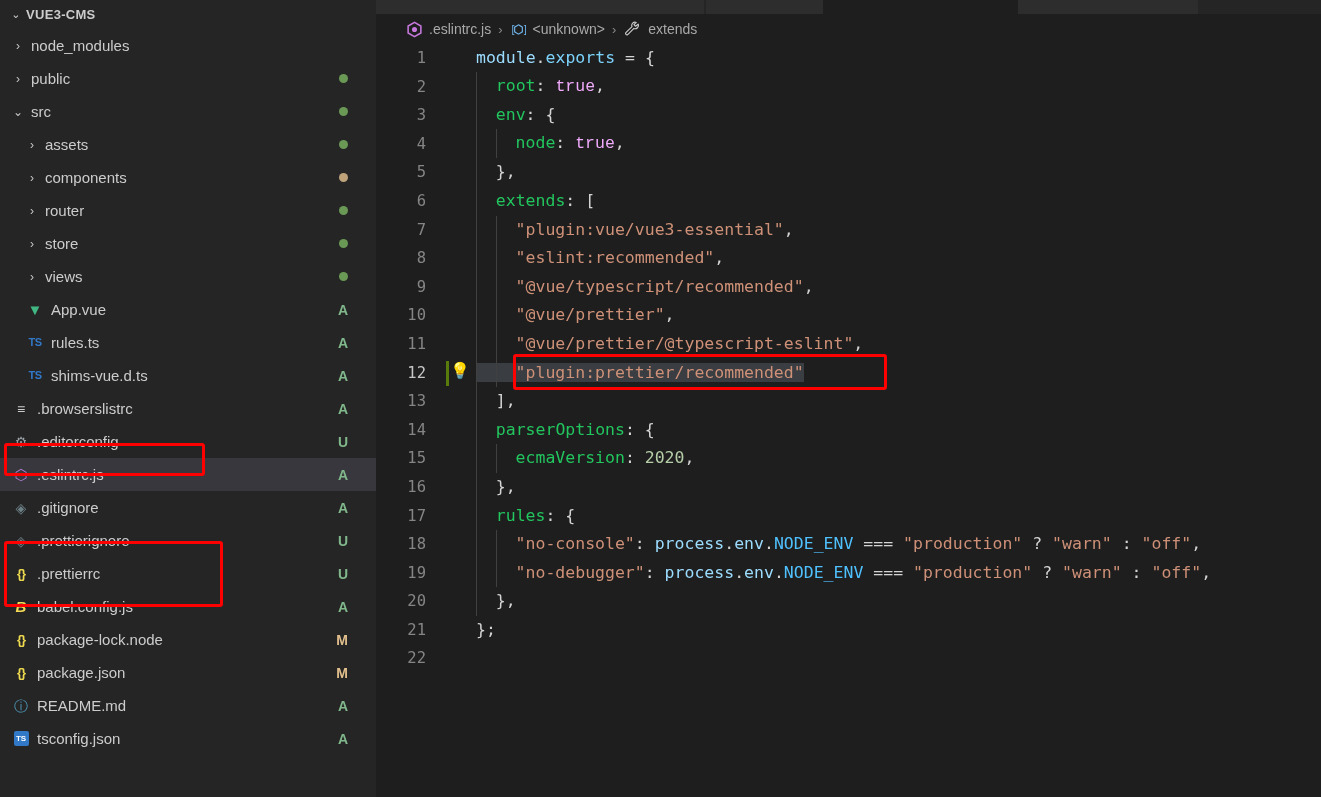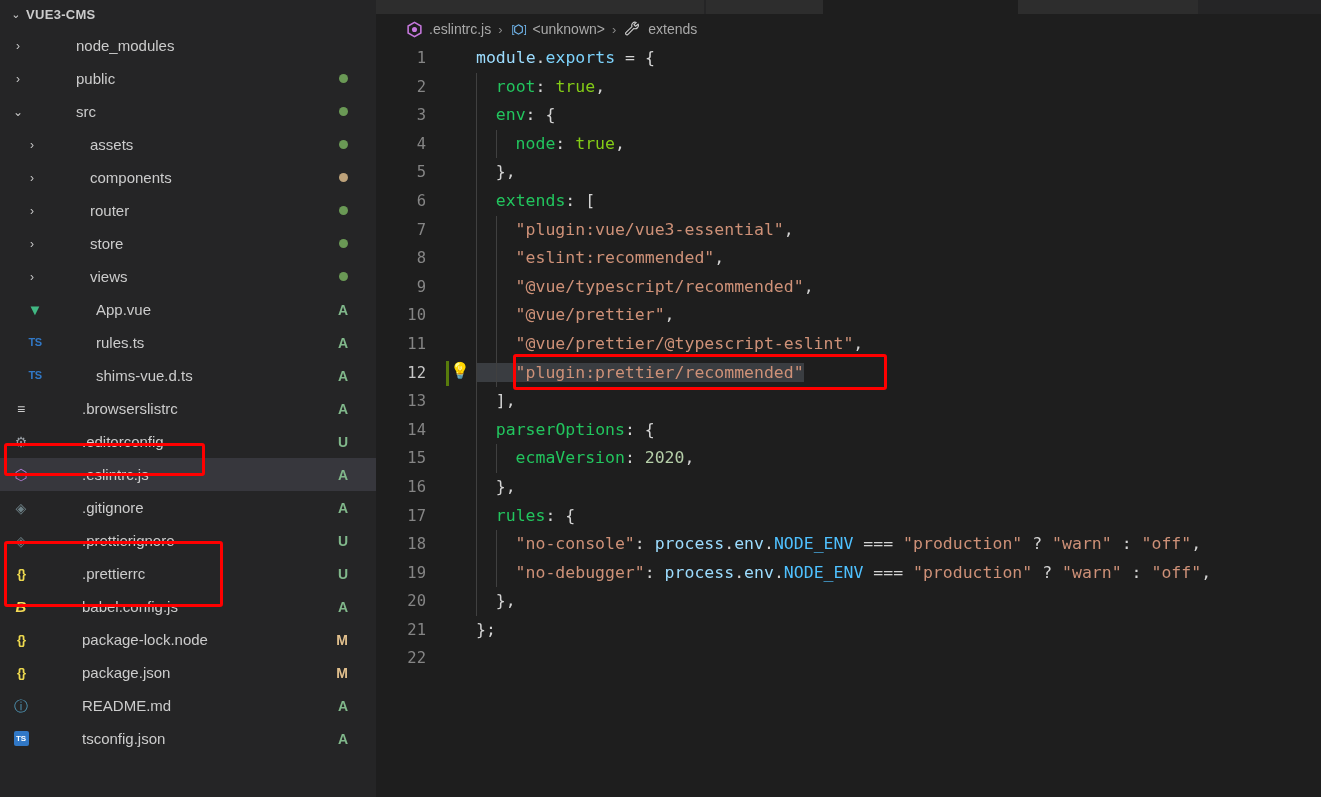--- a/index.html
+++ b/index.html
@@ -34,21 +34,21 @@
   .indent { flex:0 0 auto; }
   .chev {
     flex:0 0 20px; text-align:center;
     font-size:12px; color:#c5c5c5; line-height:1;
   }
   .ficon {
     flex:0 0 26px; text-align:center;
     font-size:14px; line-height:1;
     display:inline-flex; align-items:center; justify-content:center;
   }
-  .fname { padding-left:3px;margin-left:45px; }
+  .fname { padding-left:3px; }
   .deco {
     position:absolute; right:28px;
     font-size:14px; font-weight:bold;
   }
   .dot {
     position:absolute; right:28px;
     width:9px; height:9px; border-radius:50%;
   }
 
   
@@ -98,21 +98,21 @@
   .gutter2 { flex:0 0 34px; position:relative; height:28.6px; }
   .ctext { position:relative; flex:1 1 auto; padding-left:4px; }
 
   .modbar { position:absolute; left:8px; top:2px; width:3px; height:25px; background:#587c0c; }
   .bulb { position:absolute; left:12px; top:4px; font-size:16px; line-height:1; }
 
   
   .ig { position:absolute; top:0; width:1px; height:28.6px; background:#404040; }
 
   
-  .t-kw   { color:#84cc16; }
+  .t-kw   { color:#f0abfc;font-family:Liberation Mono, monospace; }
   .t-var  { color:#9cdcfe; }
   .t-prop { color:#22c55e; }
   .t-fn   { color:#7dd3fc; }
   .t-str  { color:#ce9178; }
   .t-num  { color:#b5cea8; }
   .t-pun  { color:#d4d4d4; }
   .t-op   { color:#d4d4d4; }
   .t-const{ color:#4fc1ff; }
 
   .sel { background:#3a3d41; }

